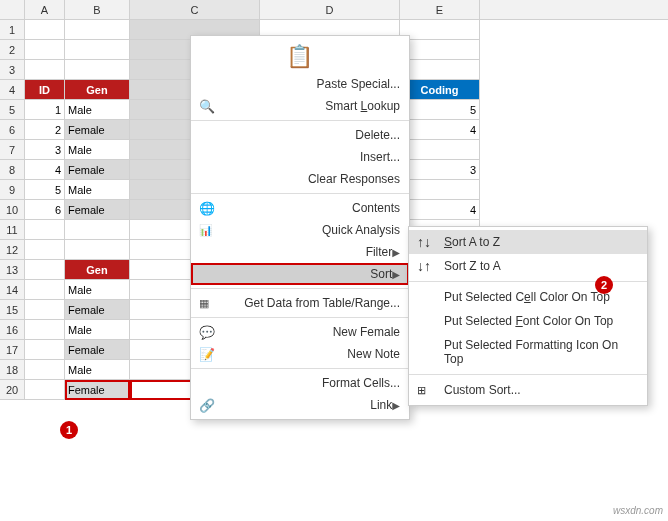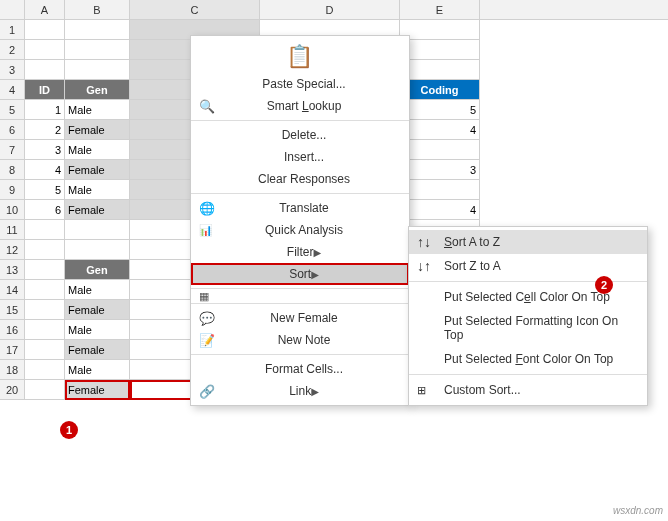--- a/index.html
+++ b/index.html
@@ -80,21 +80,21 @@
       display: flex;
       align-items: center;
       padding: 0 3px;
       font-size: 11px;
       overflow: hidden;
       white-space: nowrap;
       background: #fff;
     }
 
     .cell.header-blue {
-      background: #737373;
+      background: #b91c1c;
       color: #fff;
       font-weight: bold;
       justify-content: center;
     }
     .cell.header-dark-blue {
       background: #0070C0;
       color: #fff;
       font-weight: bold;
       justify-content: center;
     }
@@ -128,28 +128,28 @@
       top: 35px;
       left: 190px;
       width: 220px;
       background: #fff;
       border: 1px solid #ccc;
       box-shadow: 3px 3px 8px rgba(0,0,0,0.2);
       z-index: 100;
       padding: 3px 0;
     }
     .menu-item {
-      padding: 4px 24px 4px 32px;
+      padding: 4px 9px 4px 32px;
       cursor: pointer;
       font-size: 12px;
       color: #333;
       position: relative;
       display: flex;
       align-items: center;
-      justify-content: center;
+      justify-content: flex-end;
     }
     .menu-item:hover, .menu-item.active {
       background: #e0e0e0;
     }
     .menu-item.active {
       background: #d0d0d0;
     }
     .menu-icon {
       position: absolute;
       left: 8px;
@@ -434,37 +434,38 @@
   </div>
   <div class="menu-item">
     <span>Insert...</span>
   </div>
   <div class="menu-item">
     <span>Clear Responses</span>
   </div>
   <div class="menu-separator"></div>
   <div class="menu-item">
     <span class="menu-icon">🌐</span>
-    <span>Translate</span>
+    <span>Contents</span>
   </div>
   <div class="menu-item">
     <span class="menu-icon" style="font-size:11px;">📊</span>
     <span>Quick Analysis</span>
   </div>
   <div class="menu-item">
     <span>Filter</span>
     <span class="menu-arrow">▶</span>
   </div>
   <div class="menu-item active" style="background:#d0d0d0; outline: 2px solid #c00; outline-offset:-2px;">
     <span>Sort</span>
     <span class="menu-arrow">▶</span>
   </div>
   <div class="menu-separator"></div>
   <div class="menu-item">
     <span class="menu-icon" style="font-size:11px;">▦</span>
+    <span>Get Data from Table/Range...</span>
   </div>
   <div class="menu-separator"></div>
   <div class="menu-item">
     <span class="menu-icon">💬</span>
     <span>New Female</span>
   </div>
   <div class="menu-item">
     <span class="menu-icon">📝</span>
     <span>New Note</span>
   </div>
@@ -486,24 +487,24 @@
   </div>
   <div class="sort-item">
     <span class="sort-icon" style="font-size:14px; color:#333;">↓↑</span>
     <span>Sort Z to A</span>
   </div>
   <div class="menu-separator"></div>
   <div class="sort-item">
     <span>Put Selected C<span style="text-decoration:underline;">e</span>ll Color On Top</span>
   </div>
   <div class="sort-item">
+    <span>Put Selected <span style="text-decoration:underline;">F</span>ont Color On Top</span>
+  </div>
+  <div class="sort-item">
     <span>Put Selected Formatting Icon On Top</span>
-  </div>
-  <div class="sort-item">
-    <span>Put Selected <span style="text-decoration:underline;">F</span>ont Color On Top</span>
   </div>
   <div class="menu-separator"></div>
   <div class="sort-item">
     <span class="sort-icon" style="font-size:11px;">⊞</span>
     <span>Custom Sort...</span>
   </div>
 </div>
 
 <div class="badge badge-1">1</div>
 <div class="badge badge-2">2</div>

